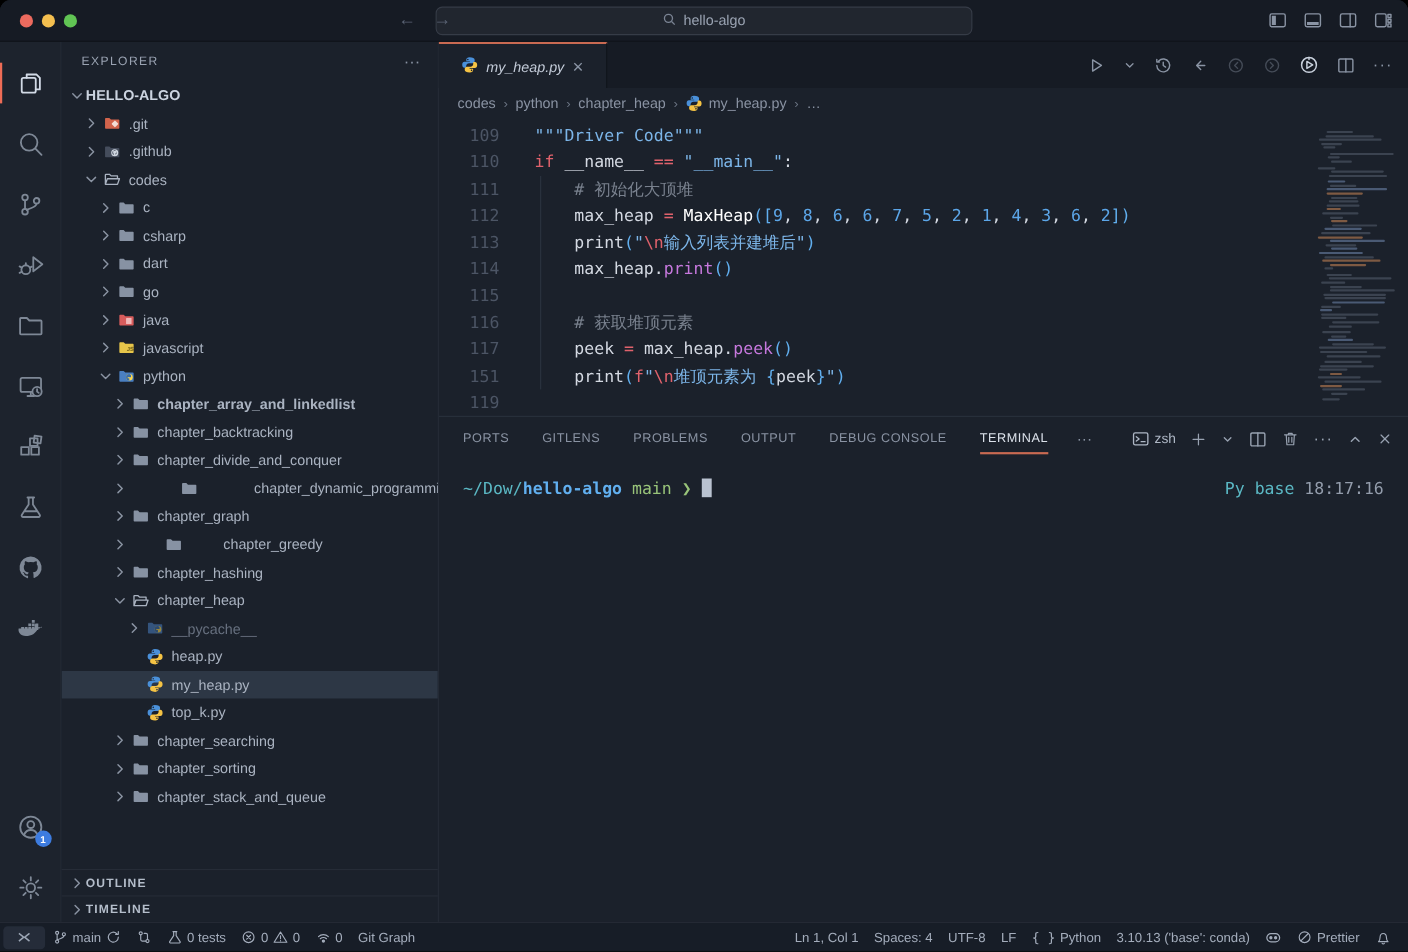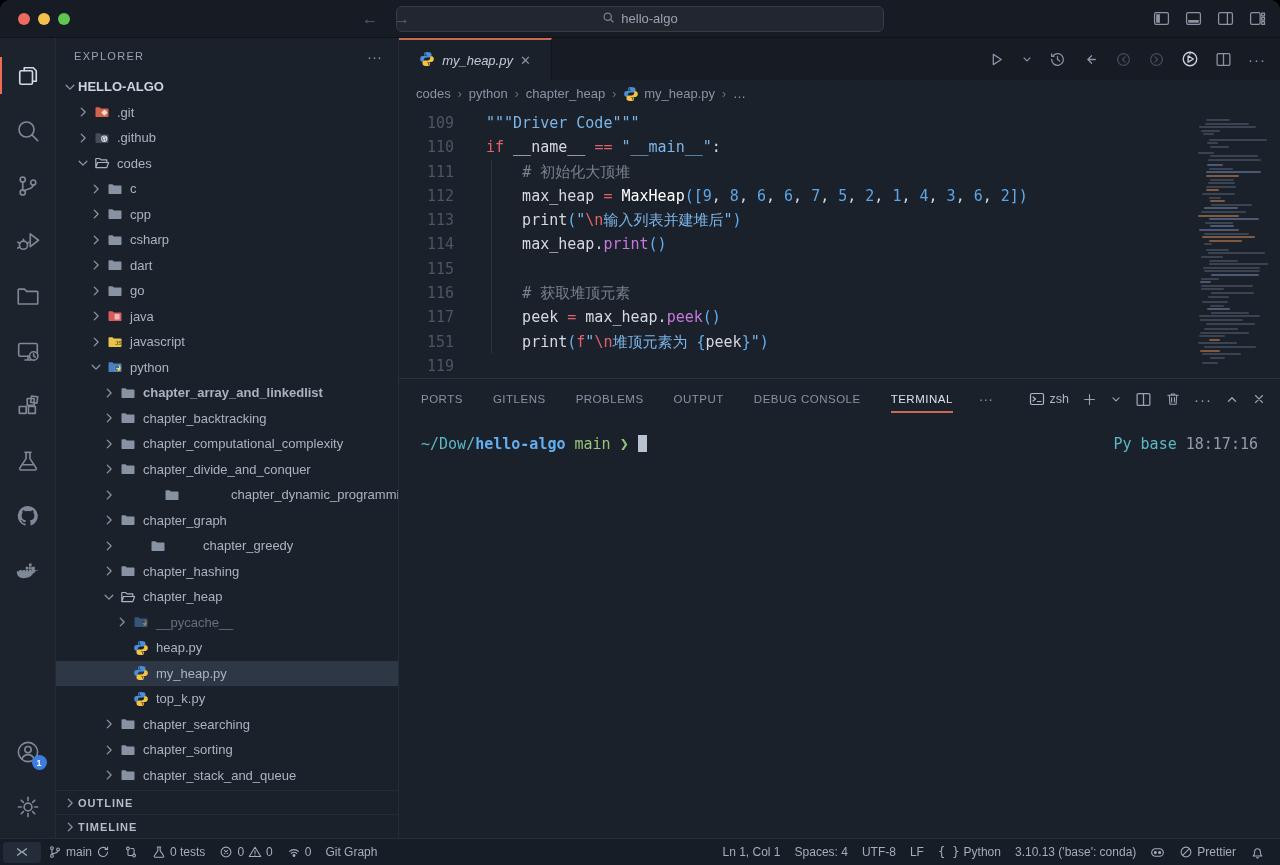--- a/index.html
+++ b/index.html
@@ -323,33 +323,20 @@
             <span class="chevslot">
               <svg width="14" height="14" viewBox="0 0 16 16" fill="none" stroke="currentColor" stroke-width="1.5" stroke-linecap="round" stroke-linejoin="round">
                 <path d="M6 3.6L10.4 8 6 12.4"></path>
               </svg>
             </span>
             <span class="ticon">
               <svg width="16" height="16" viewBox="0 0 16 16">
                 <path fill="#8792a3" d="M1.5 3.9c0-.4.3-.7.7-.7h3.2l1.5 1.4h6.9c.4 0 .7.3.7.7v7c0 .4-.3.7-.7.7H2.2c-.4 0-.7-.3-.7-.7z"></path>
               </svg>
             </span>
-            <span class="tlabel">cpp</span>
-          </div>
-          <div class="trow" style="padding-left: 32px;">
-            <span class="chevslot">
-              <svg width="14" height="14" viewBox="0 0 16 16" fill="none" stroke="currentColor" stroke-width="1.5" stroke-linecap="round" stroke-linejoin="round">
-                <path d="M6 3.6L10.4 8 6 12.4"></path>
-              </svg>
-            </span>
-            <span class="ticon">
-              <svg width="16" height="16" viewBox="0 0 16 16">
-                <path fill="#8792a3" d="M1.5 3.9c0-.4.3-.7.7-.7h3.2l1.5 1.4h6.9c.4 0 .7.3.7.7v7c0 .4-.3.7-.7.7H2.2c-.4 0-.7-.3-.7-.7z"></path>
-              </svg>
-            </span>
             <span class="tlabel">csharp</span>
           </div>
           <div class="trow" style="padding-left: 32px;">
             <span class="chevslot">
               <svg width="14" height="14" viewBox="0 0 16 16" fill="none" stroke="currentColor" stroke-width="1.5" stroke-linecap="round" stroke-linejoin="round">
                 <path d="M6 3.6L10.4 8 6 12.4"></path>
               </svg>
             </span>
             <span class="ticon">
               <svg width="16" height="16" viewBox="0 0 16 16">
@@ -432,33 +419,20 @@
               <svg width="14" height="14" viewBox="0 0 16 16" fill="none" stroke="currentColor" stroke-width="1.5" stroke-linecap="round" stroke-linejoin="round">
                 <path d="M6 3.6L10.4 8 6 12.4"></path>
               </svg>
             </span>
             <span class="ticon">
               <svg width="16" height="16" viewBox="0 0 16 16">
                 <path fill="#8792a3" d="M1.5 3.9c0-.4.3-.7.7-.7h3.2l1.5 1.4h6.9c.4 0 .7.3.7.7v7c0 .4-.3.7-.7.7H2.2c-.4 0-.7-.3-.7-.7z"></path>
               </svg>
             </span>
             <span class="tlabel">chapter_backtracking</span>
-          </div>
-          <div class="trow" style="padding-left: 45px;">
-            <span class="chevslot">
-              <svg width="14" height="14" viewBox="0 0 16 16" fill="none" stroke="currentColor" stroke-width="1.5" stroke-linecap="round" stroke-linejoin="round">
-                <path d="M6 3.6L10.4 8 6 12.4"></path>
-              </svg>
-            </span>
-            <span class="ticon">
-              <svg width="16" height="16" viewBox="0 0 16 16">
-                <path fill="#8792a3" d="M1.5 3.9c0-.4.3-.7.7-.7h3.2l1.5 1.4h6.9c.4 0 .7.3.7.7v7c0 .4-.3.7-.7.7H2.2c-.4 0-.7-.3-.7-.7z"></path>
-              </svg>
-            </span>
-            <span class="tlabel">chapter_computational_complexity</span>
           </div>
           <div class="trow" style="padding-left: 45px;">
             <span class="chevslot">
               <svg width="14" height="14" viewBox="0 0 16 16" fill="none" stroke="currentColor" stroke-width="1.5" stroke-linecap="round" stroke-linejoin="round">
                 <path d="M6 3.6L10.4 8 6 12.4"></path>
               </svg>
             </span>
             <span class="ticon">
               <svg width="16" height="16" viewBox="0 0 16 16">
                 <path fill="#8792a3" d="M1.5 3.9c0-.4.3-.7.7-.7h3.2l1.5 1.4h6.9c.4 0 .7.3.7.7v7c0 .4-.3.7-.7.7H2.2c-.4 0-.7-.3-.7-.7z"></path>

